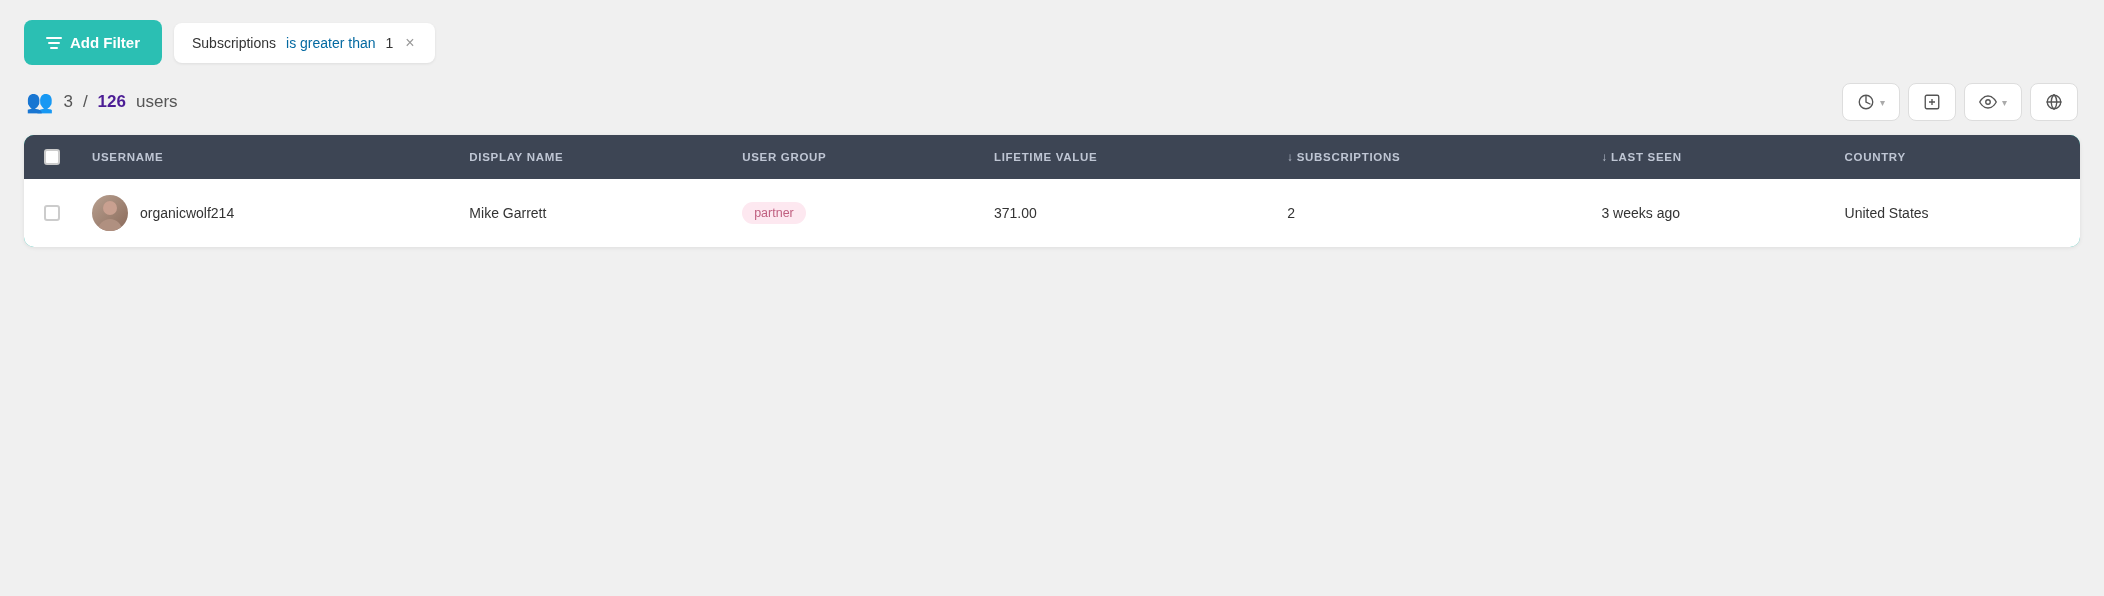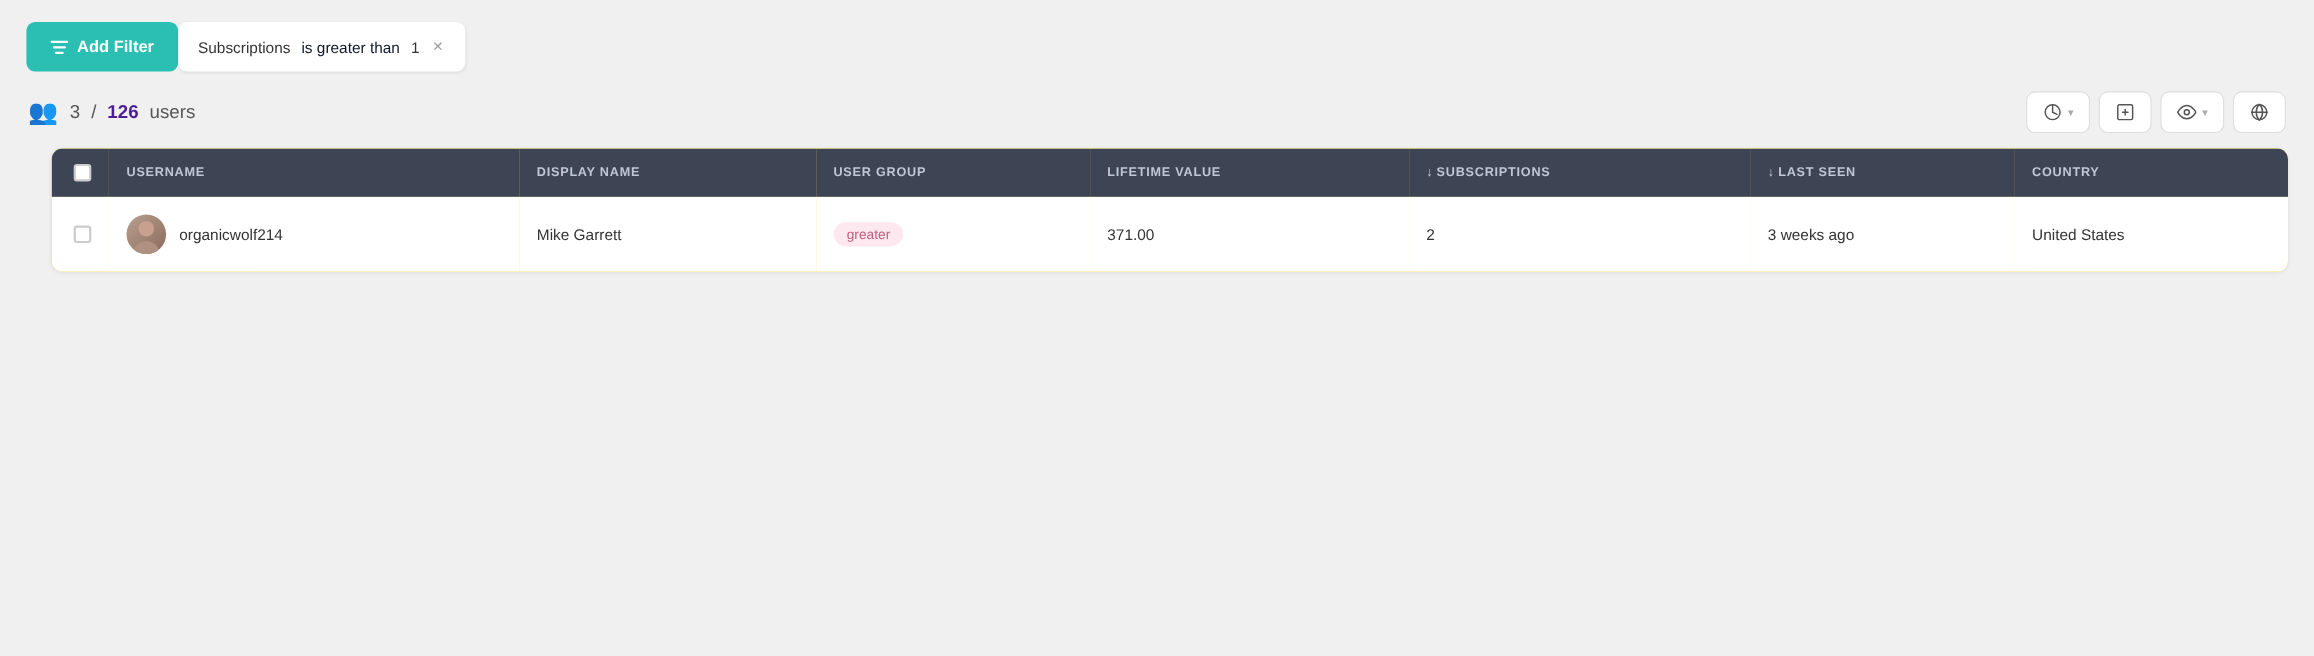--- a/index.html
+++ b/index.html
@@ -6,21 +6,22 @@
     body {
       font-family: -apple-system, BlinkMacSystemFont, 'Segoe UI', sans-serif;
       background: #f0f0f0;
       padding: 20px 24px;
       min-width: 900px;
     }
 
     
     .top-bar {
       display: flex;
-      gap: 0;
+      align-items: center;
+      gap: 12px;
       margin-bottom: 18px;
     }
 
     .add-filter-btn {
       display: flex;
       align-items: center;
       gap: 8px;
       background: #2bbfb3;
       color: #fff;
       border: none;
@@ -51,21 +52,21 @@
       align-items: center;
       gap: 10px;
       background: #fff;
       border-radius: 8px;
       padding: 12px 18px;
       font-size: 14px;
       color: #333;
       box-shadow: 0 1px 3px rgba(0,0,0,0.08);
     }
     .filter-pill .filter-keyword {
-      color: #0f172a;
+      color: #0369a1;
       font-weight: 500;
     }
     .filter-pill .filter-value {
       color: #333;
     }
     .filter-close-btn {
       background: none;
       border: none;
       cursor: pointer;
       color: #999;
@@ -129,25 +130,24 @@
       stroke: currentColor;
       stroke-width: 1.8;
     }
     .chevron-small {
       font-size: 10px;
       color: #aaa;
     }
 
     
     .table-container {
-      background: #fde047;
+      background: #14b8a6;
       border-radius: 10px;
       overflow: hidden;
       box-shadow: 0 1px 4px rgba(0,0,0,0.08);
-      margin-left: 23px;
     }
 
     table {
       width: 100%;
       border-collapse: collapse;
     }
 
     thead tr {
       background: #3d4554;
       color: #bfc6d4;
@@ -404,21 +404,21 @@
           <td>
             <div class="checkbox"></div>
           </td>
           <td>
             <div class="avatar-row">
               <div class="user-avatar avatar-1"></div>
               <span>organicwolf214</span>
             </div>
           </td>
           <td>Mike Garrett</td>
-          <td><span class="tag tag-partner">greater</span></td>
+          <td><span class="tag tag-partner">partner</span></td>
           <td>371.00</td>
           <td>2</td>
           <td>3 weeks ago</td>
           <td>United States</td>
         </tr>
       </tbody>
   </table>
 </div>
 
 </body></html>

